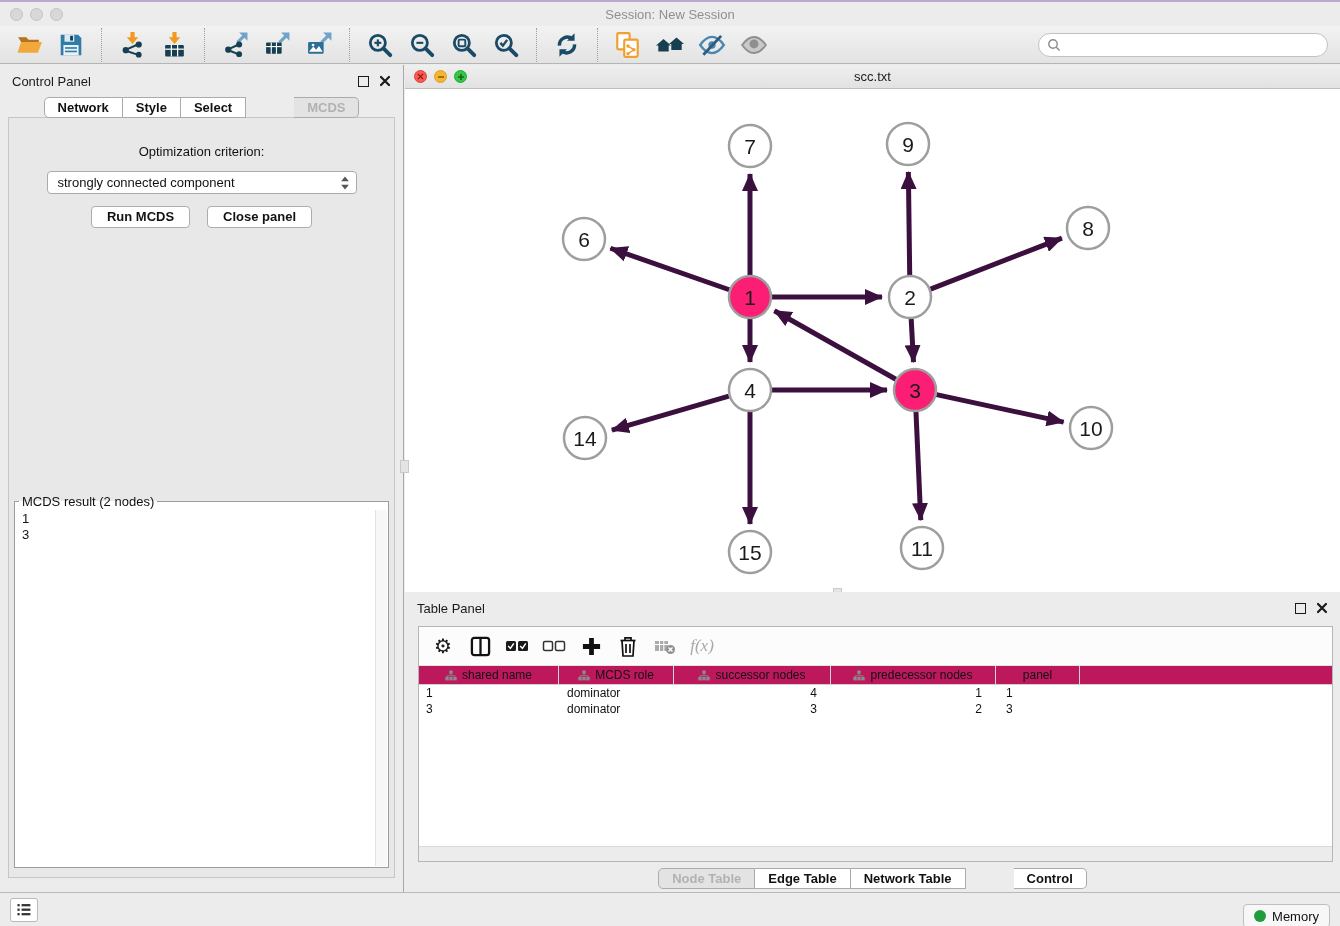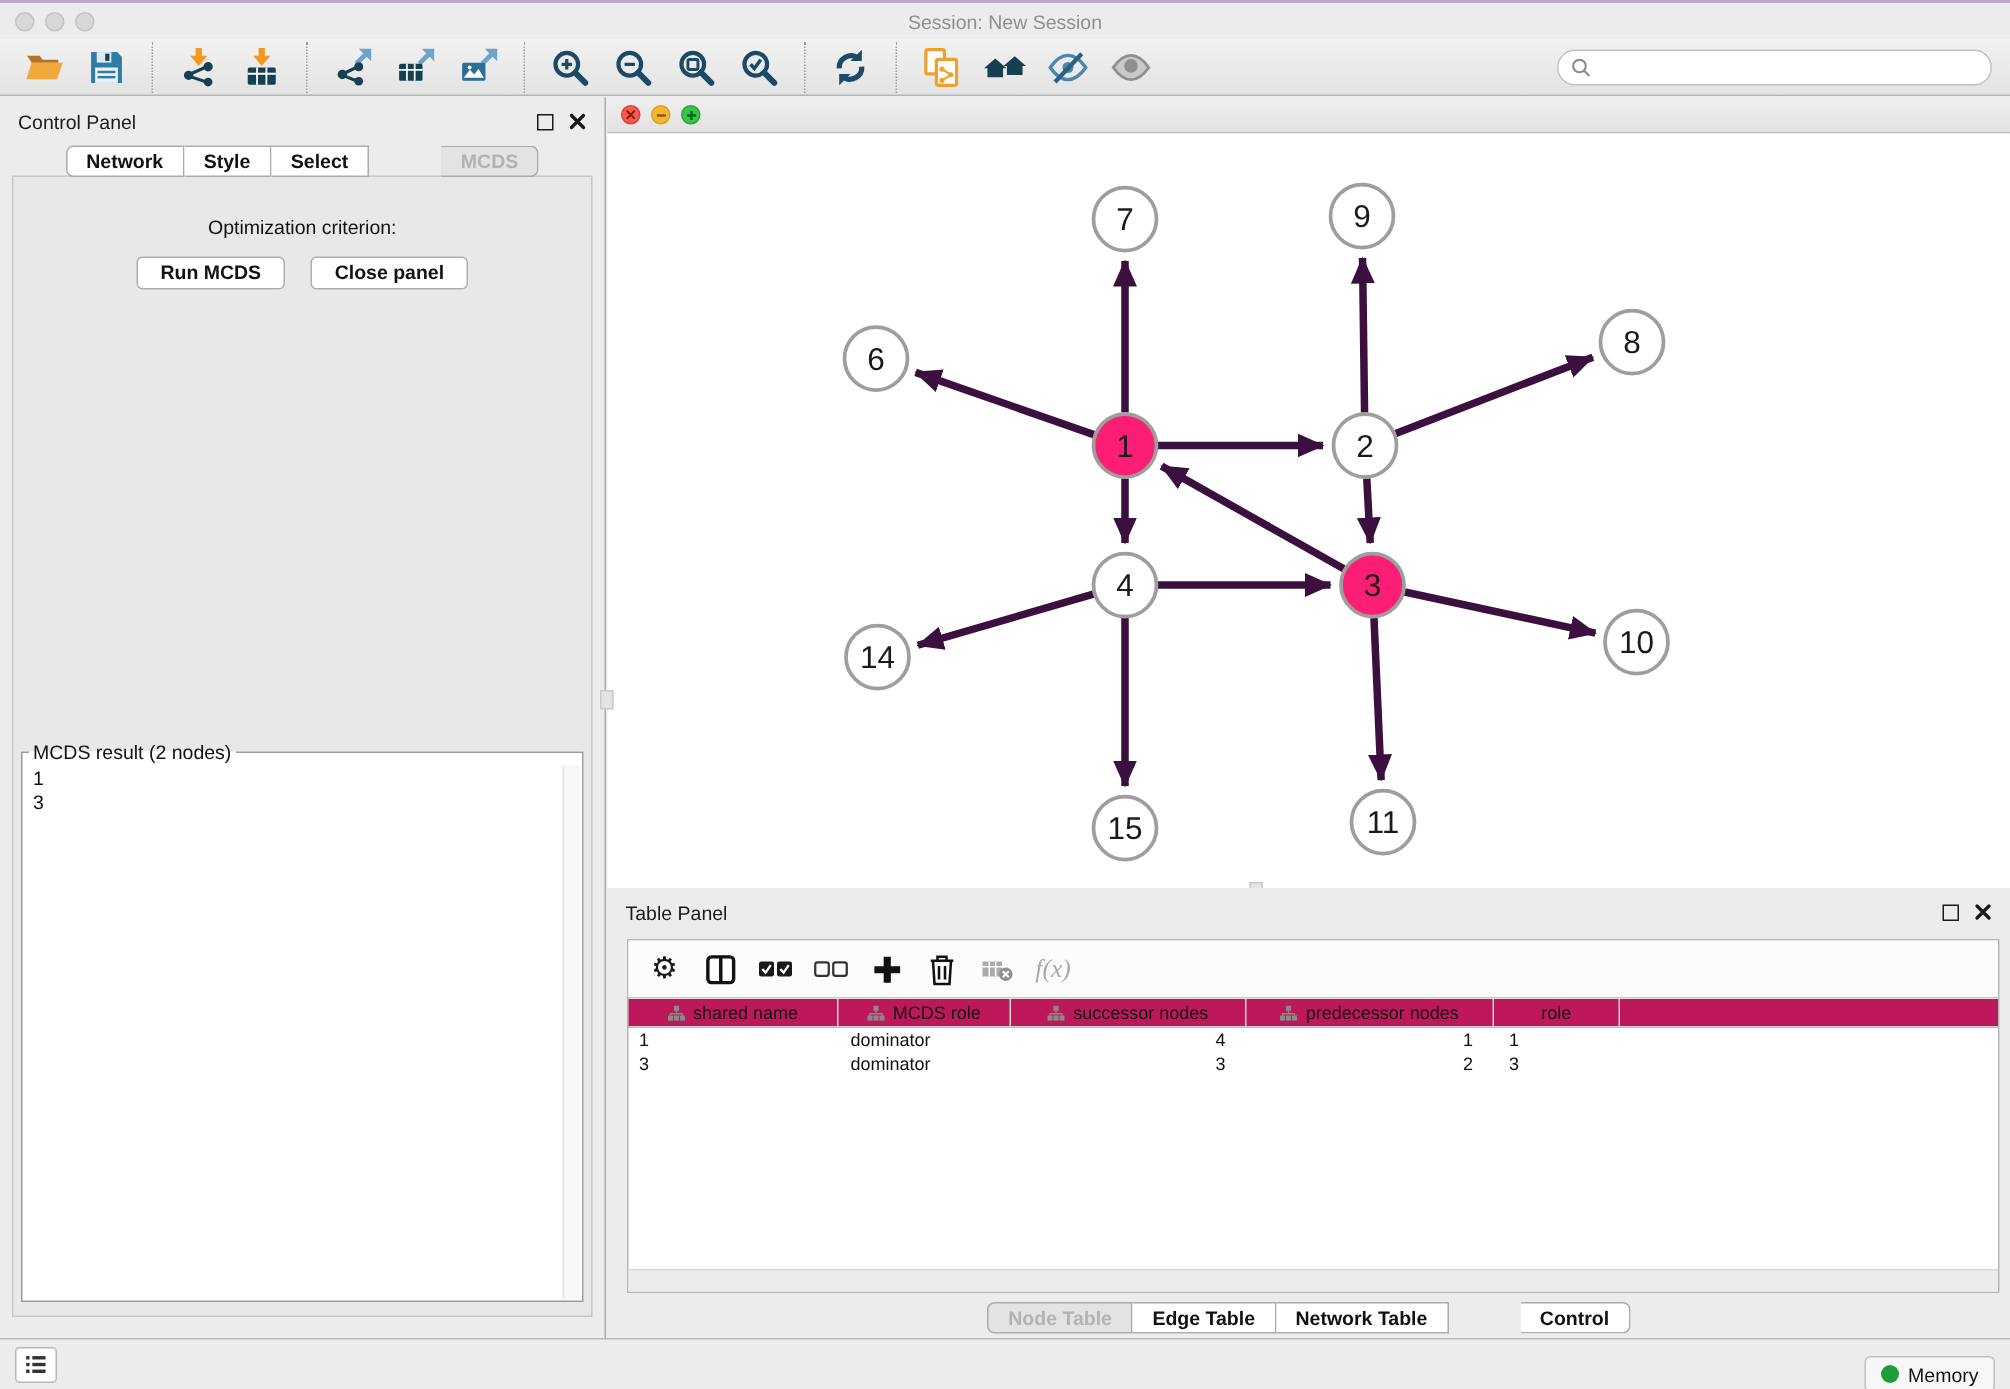--- a/index.html
+++ b/index.html
@@ -260,20 +260,27 @@
       </span>
     </div>
     <div class="tabset">
       <div class="tab">Network</div>
       <div class="tab">Style</div>
       <div class="tab">Select</div>
       <div class="tab active">MCDS</div>
     </div>
     <div class="cp-body">
       <div class="opt-label">Optimization criterion:</div>
+      <div class="dropdown">
+        <span class="dd-label">strongly connected component</span>
+        <svg width="10" height="14" viewBox="0 0 10 14">
+            <path d="M5 0.5l3.8 4.8H1.2z" fill="#555"></path>
+            <path d="M5 13.5L1.2 8.7h7.6z" fill="#555"></path>
+          </svg>
+      </div>
       <div class="btn-row">
         <button class="btn">Run MCDS</button>
         <button class="btn">Close panel</button>
       </div>
       <fieldset class="result-box">
         <legend>MCDS result (2 nodes)</legend>
         <div class="result-list">
           <div>1</div>
           <div>3</div>
         </div>
@@ -294,20 +301,21 @@
             <svg width="8" height="8" viewBox="0 0 8 8">
               <line x1="1" y1="4" x2="7" y2="4" stroke="#8E5B10" stroke-width="1.6"></line>
             </svg>
           </div>
         <div class="tl tl-green">
             <svg width="8" height="8" viewBox="0 0 8 8">
               <path d="M4 1v6M1 4h6" stroke="#14641F" stroke-width="1.6"></path>
             </svg>
           </div>
       </div>
+      <div class="nw-title">scc.txt</div>
     </div>
     <div class="nw-canvas">
       <svg id="graph-svg" width="935" height="503" viewBox="0 0 935 503">
         <defs>
           <marker id="arrowhead" viewBox="0 0 18 16" refX="17" refY="8" markerWidth="18" markerHeight="16" markerUnits="userSpaceOnUse" orient="auto">
             <path id="ah-path" d="M0 0L18 8L0 16Z" fill="#3B103E"></path>
           </marker>
         </defs>
         <g id="edge-layer">
             <line x1="345" y1="186" x2="345" y2="85" stroke="#3B103E" stroke-width="5" marker-end="url(#arrowhead)"></line>
@@ -489,21 +497,21 @@
                 <rect x="4.3" y="0.5" width="3.4" height="3.4"></rect>
                 <rect x="0.3" y="7" width="3.4" height="3.4"></rect>
                 <rect x="4.3" y="7" width="3.4" height="3.4"></rect>
                 <rect x="8.3" y="7" width="3.4" height="3.4"></rect>
               </g>
               <path d="M6 3.9v1.9M2 7V5.8h8V7" fill="none" stroke="#8A8A8A" stroke-width="0.9"></path>
             </svg>
           <span>predecessor nodes</span>
         </div>
         <div class="th c4">
-          <span>role</span>
+          <span>panel</span>
         </div>
       </div>
       <div class="tbl-row">
         <div class="td c0">1</div>
         <div class="td c1">dominator</div>
         <div class="td c2">4</div>
         <div class="td c3">1</div>
         <div class="td c4">1</div>
       </div>
       <div class="tbl-row">

